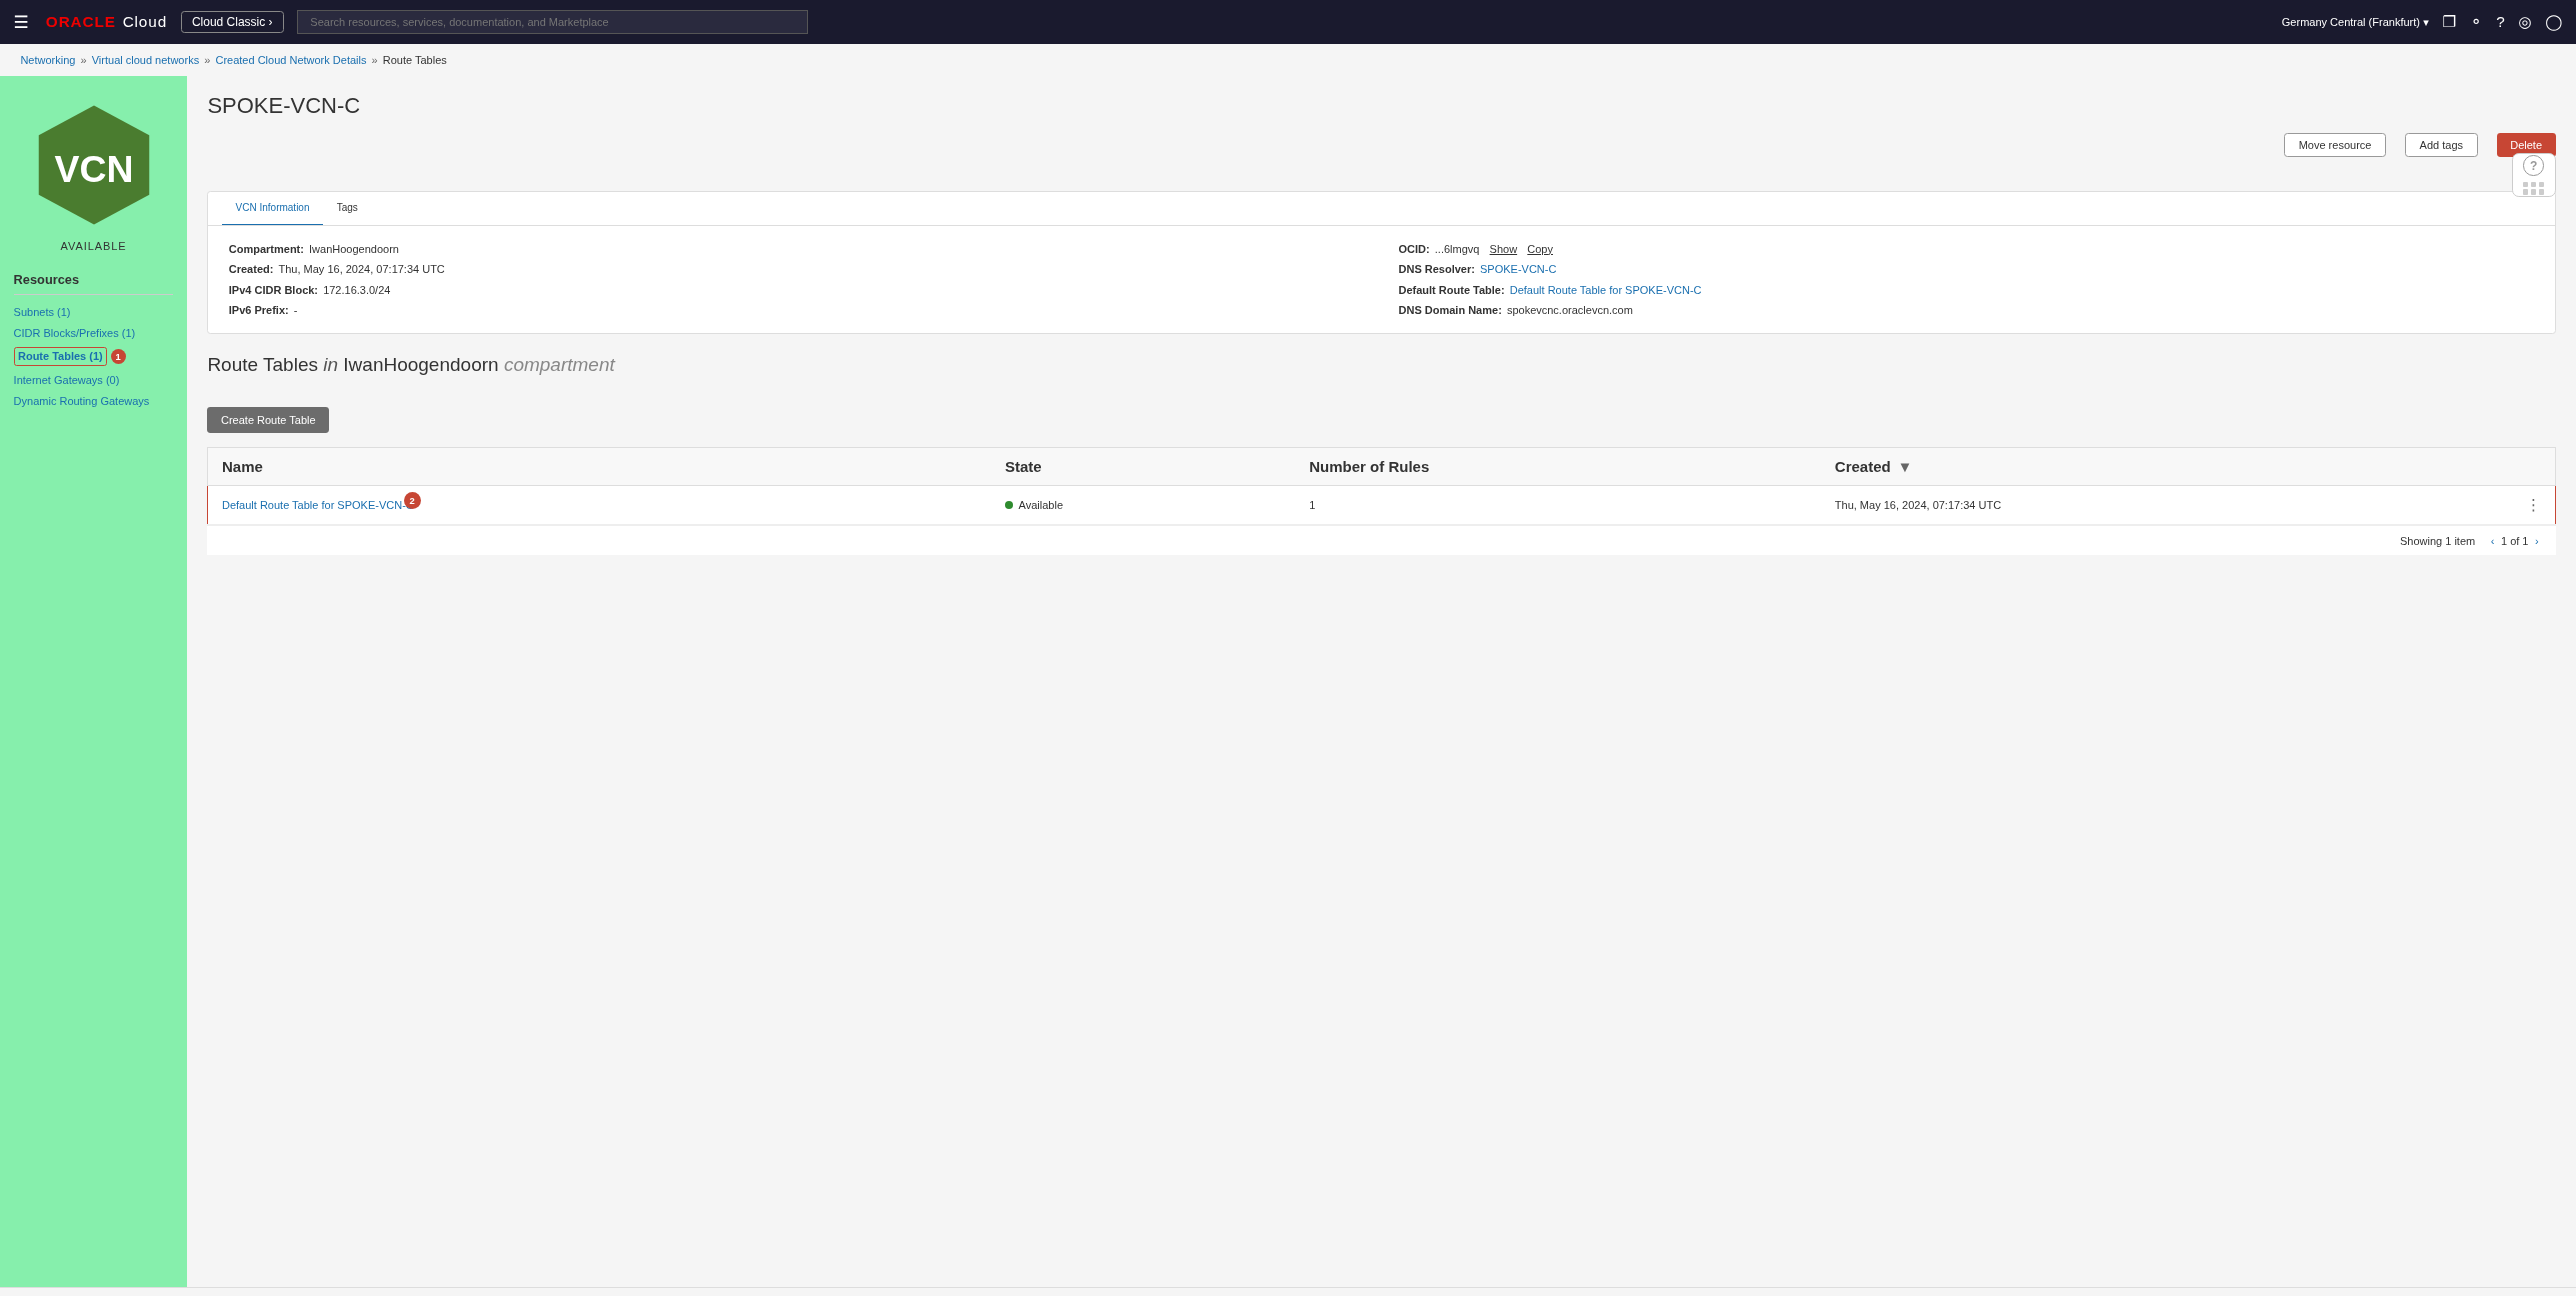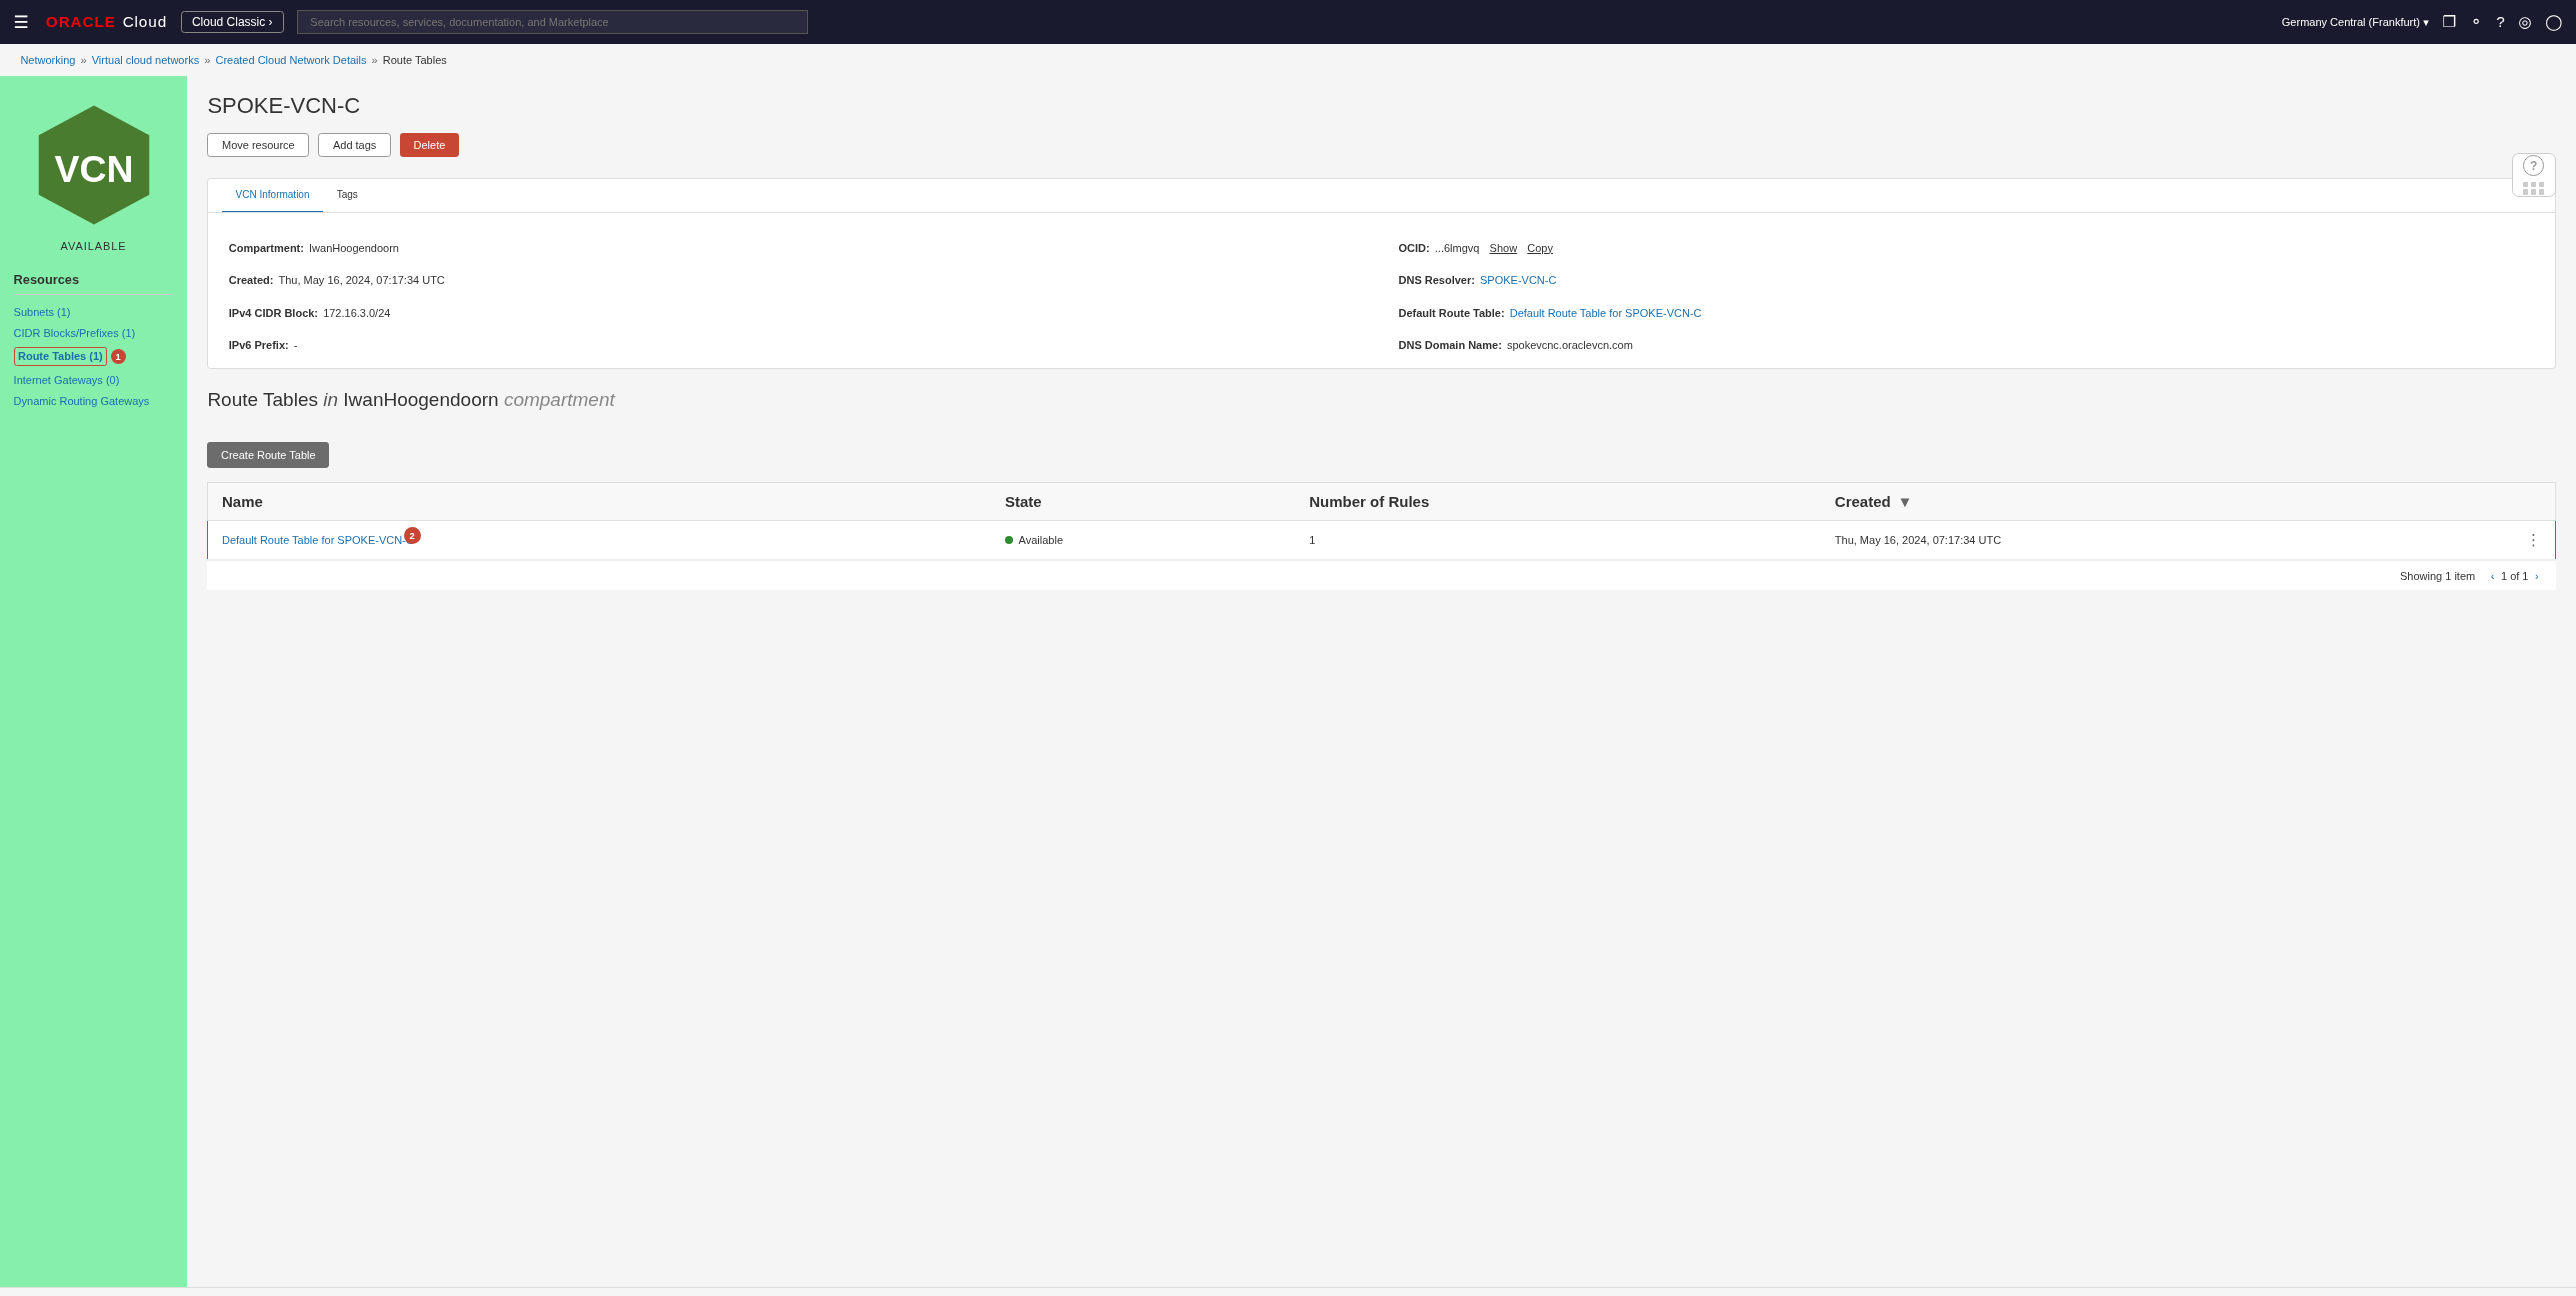--- a/index.html
+++ b/index.html
@@ -152,21 +152,21 @@
     
     .content-area {
       flex: 1;
       padding: 17px 20.4px;
     }
 
     
     .vcn-title { font-size: 22px; font-weight: 400; color: #333; margin-bottom: 13.6px; }
 
     
-    .action-buttons { display: flex; gap: 9px; margin-bottom: 21px; }
+    .action-buttons { display: flex; gap: 19px; margin-bottom: 34px; justify-content: flex-end; }
     .btn-outline {
       border: 0.9px solid #999;
       background: #fff;
       color: #333;
       padding: 5.1px 13.6px;
       border-radius: 3.4px;
       font-size: 11px;
       cursor: pointer;
     }
     .btn-danger {
@@ -203,21 +203,21 @@
       color: #1a6faf;
       font-weight: 500;
     }
     .info-content { padding: 17px 20.4px; }
     .info-grid {
       display: grid;
       grid-template-columns: 1fr 1fr;
       gap: 10.2px 34px;
     }
     .info-row { display: flex; gap: 5.1px; align-items: baseline; }
-    .info-label { font-weight: 600; font-size: 11px; color: #333; white-space: nowrap; margin-top: 12px; }
+    .info-label { font-weight: 600; font-size: 11px; color: #333; white-space: nowrap; }
     .info-value { font-size: 11px; color: #333; }
     .info-value a { color: #1a6faf; text-decoration: none; }
 
     
     .section-title {
       font-size: 19px;
       font-weight: 400;
       color: #333;
       margin-bottom: 31px;
     }

